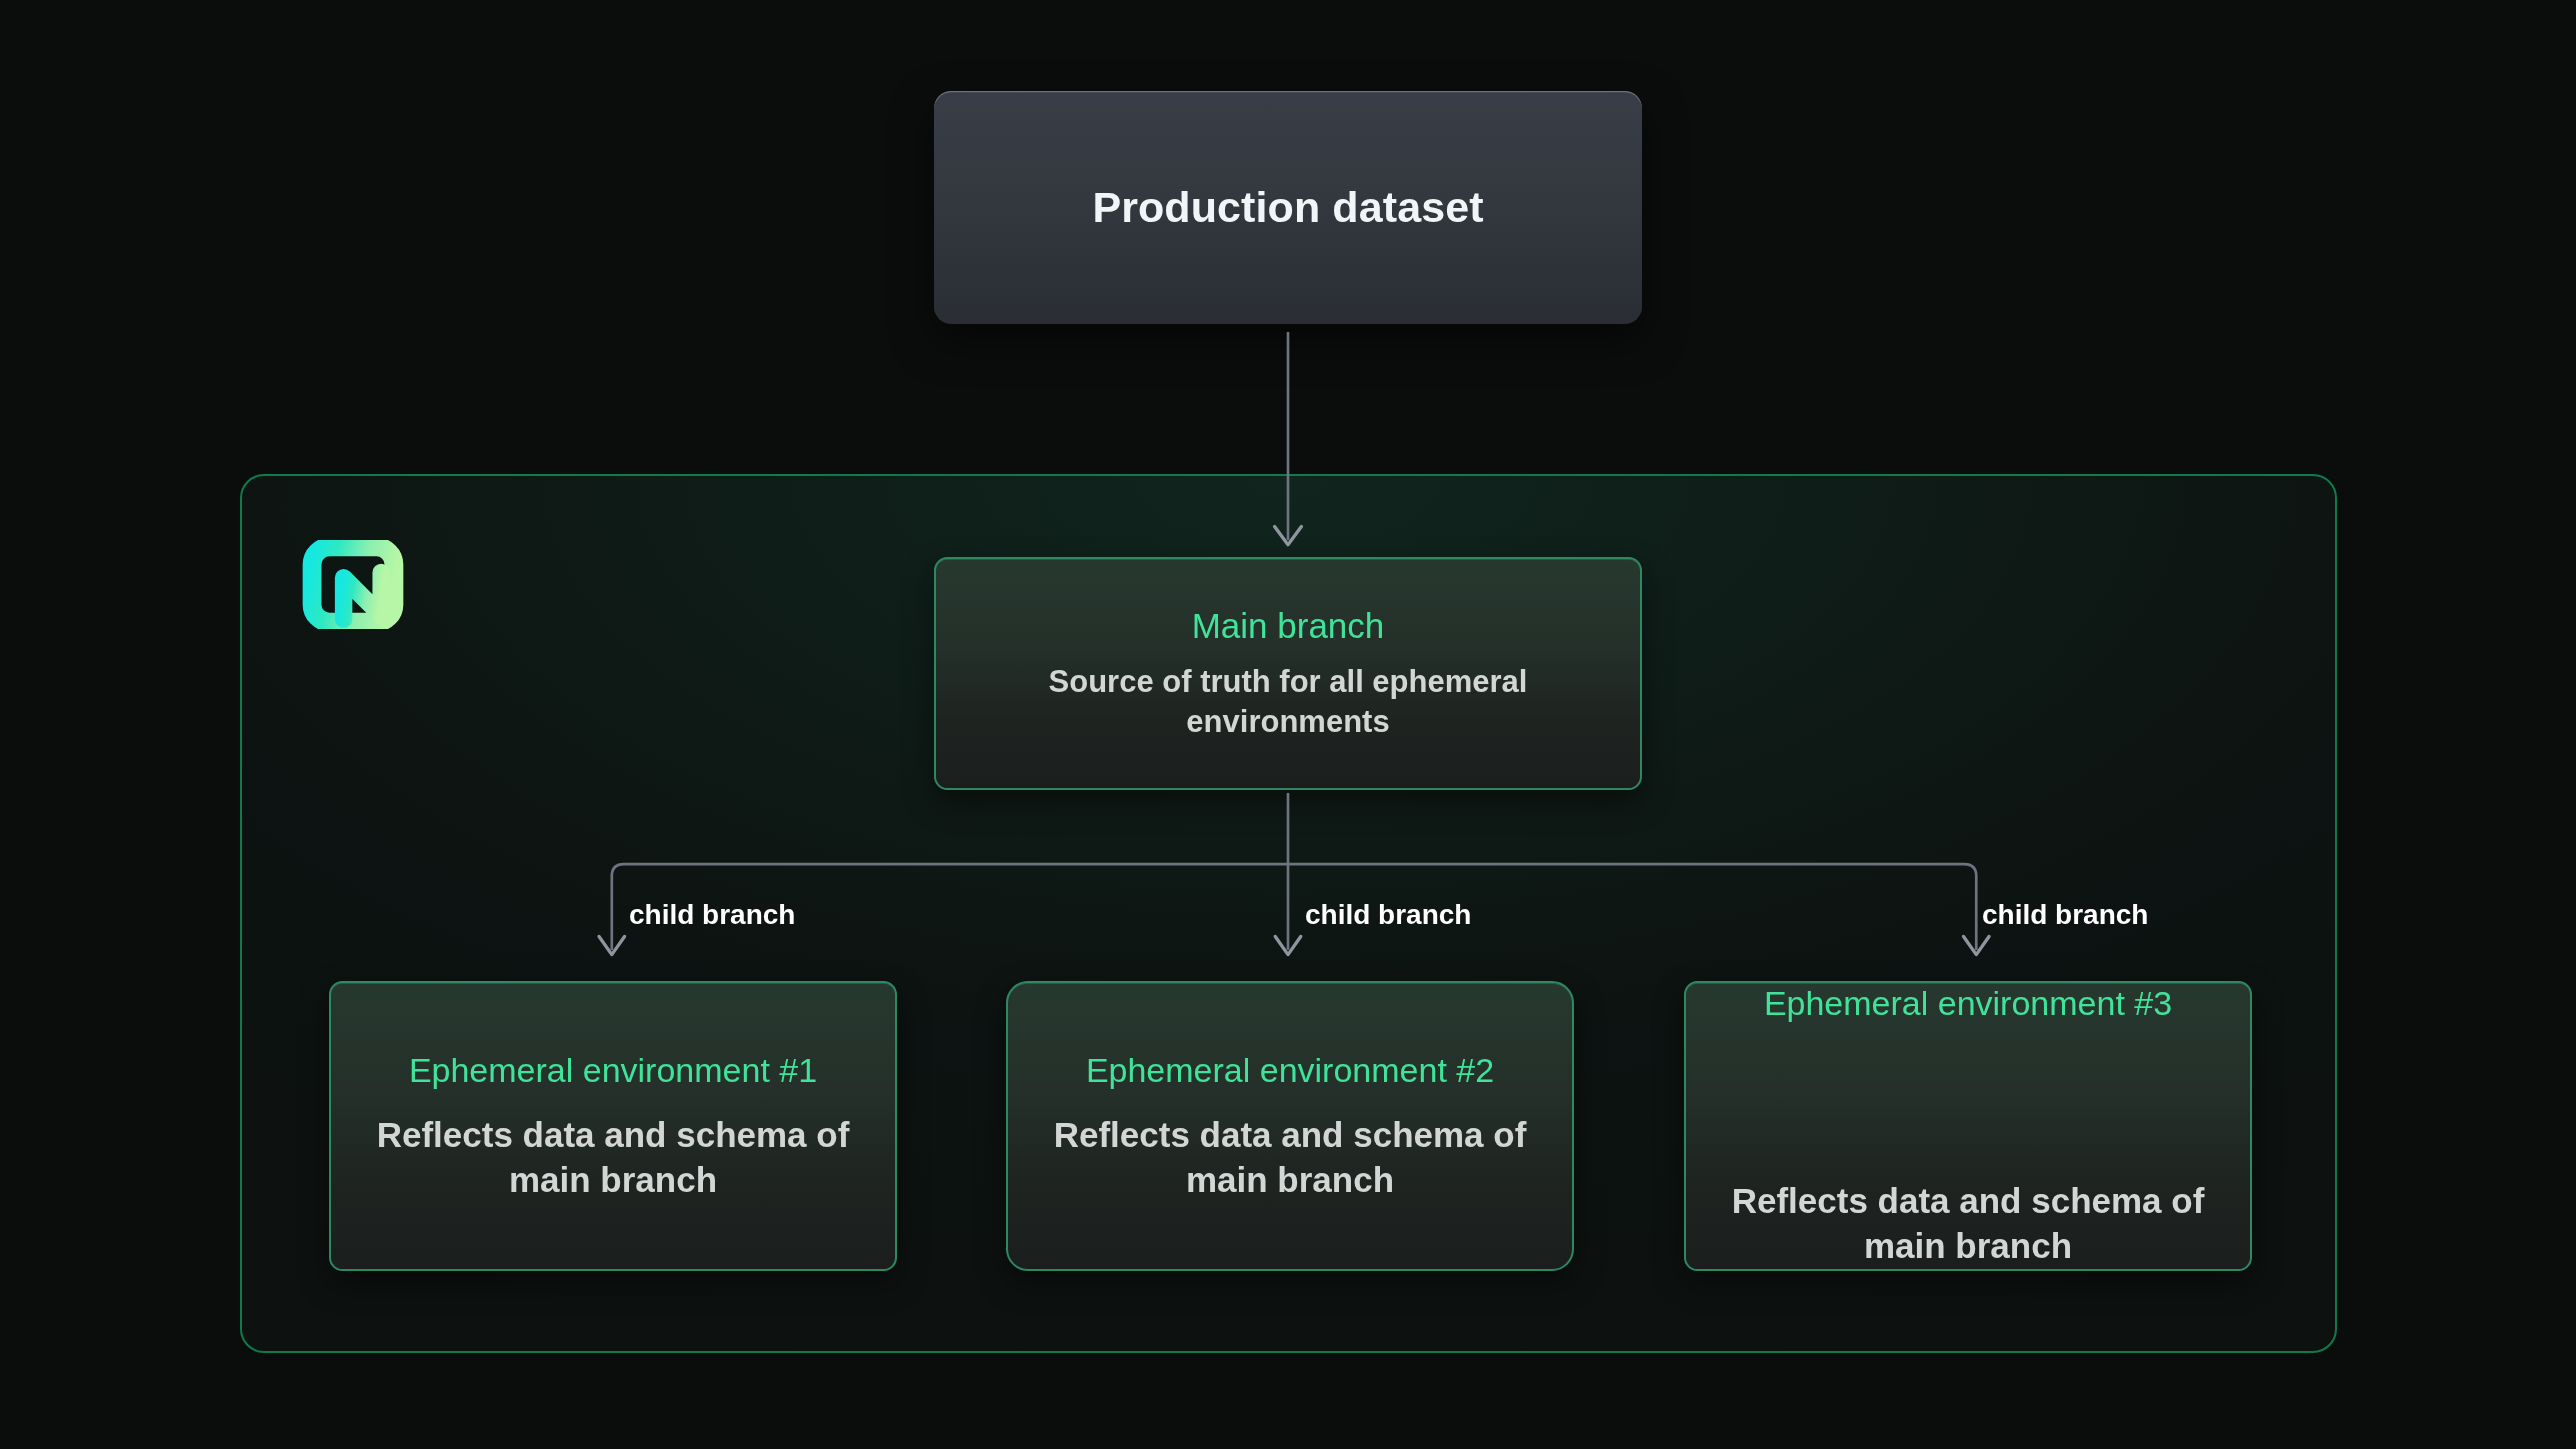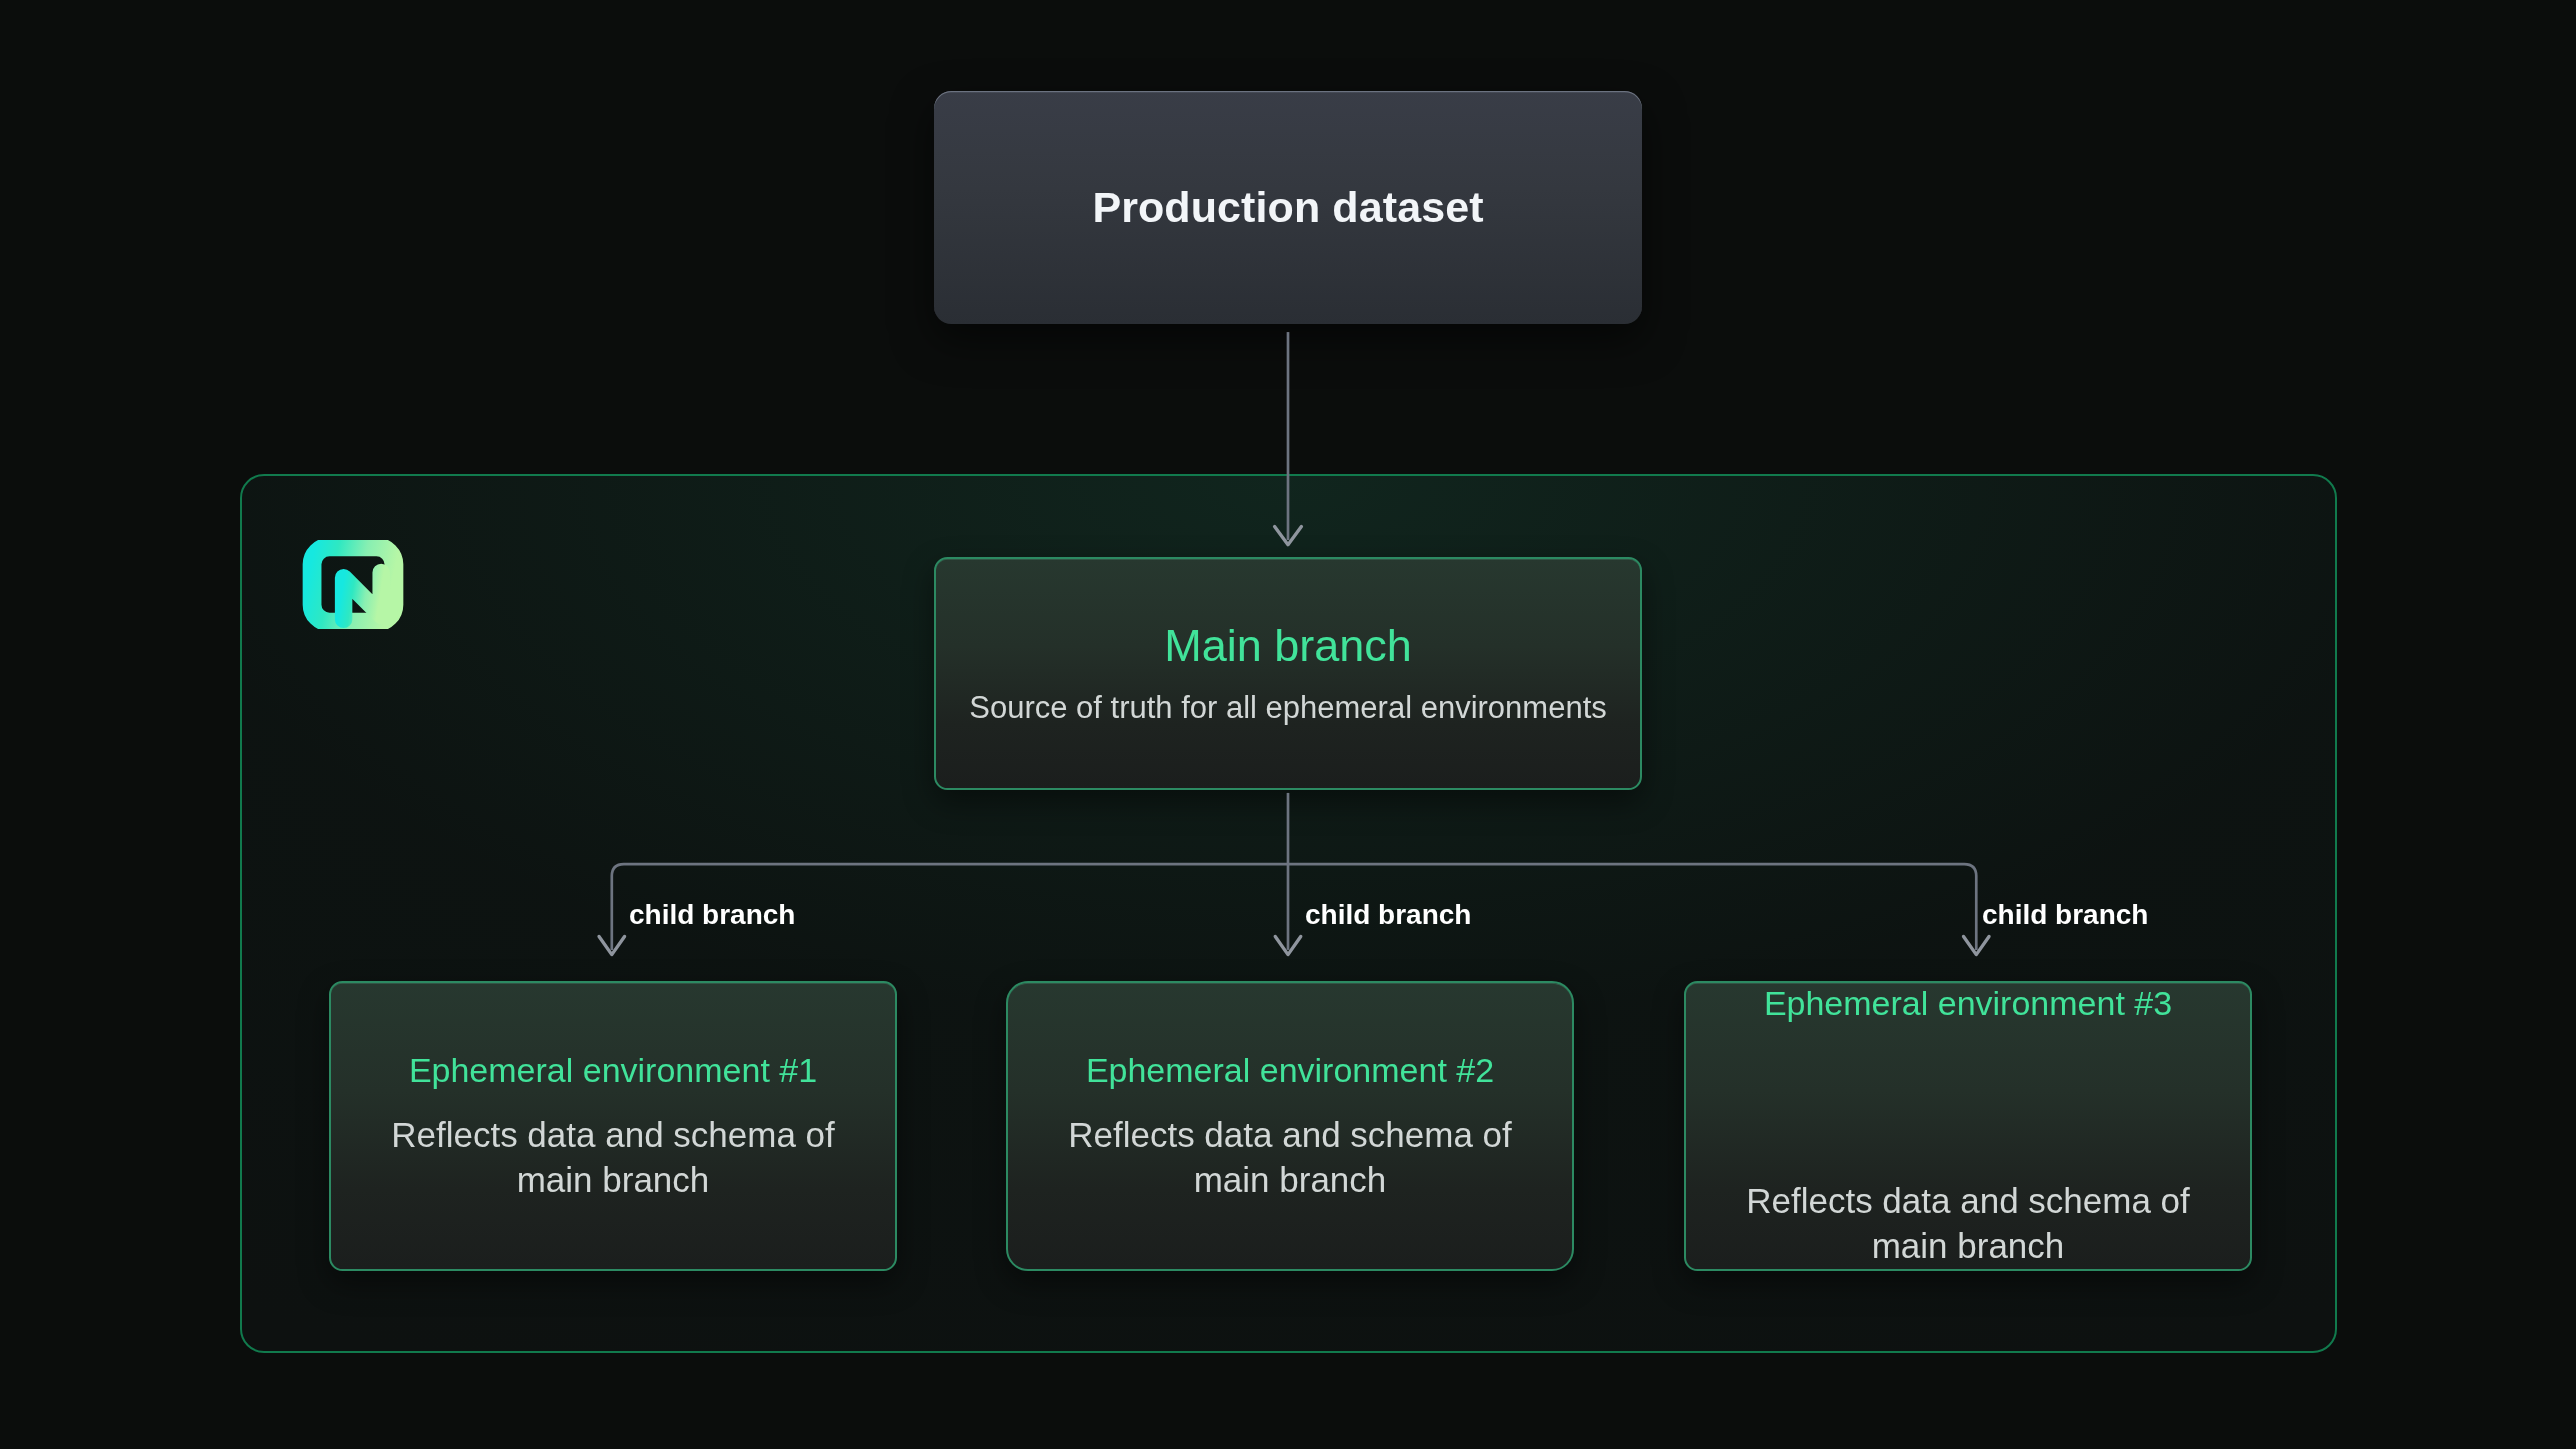--- a/index.html
+++ b/index.html
@@ -84,33 +84,33 @@
     justify-content: center;
     text-align: center;
   }
   .node-card .heading {
     color: #41e39a;
     font-weight: 400;
     line-height: 1.18;
   }
   .node-card .body {
     color: #d2d7d6;
-    font-weight: 400;
+    font-weight: 700;
     line-height: 1.28;
   }
 
   
   #main-branch {
     left: 934px;
     top: 557px;
     width: 708px;
     height: 233px;
     padding: 0 27px;
   }
-  #main-branch .heading { font-size: 45px; margin: 0 0 16px 0; }
+  #main-branch .heading { font-size: 35px; margin: 0 0 16px 0; }
   #main-branch .body    { font-size: 31px; }
 
   
   .env-card {
     top: 981px;
     width: 568px;
     height: 290px;
     padding: 0 26px;
   }
   #env-1 { left: 329px;  }

